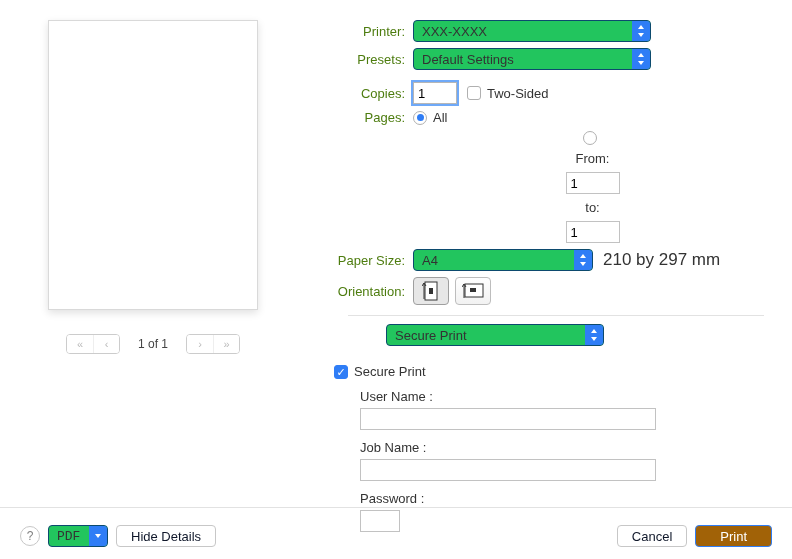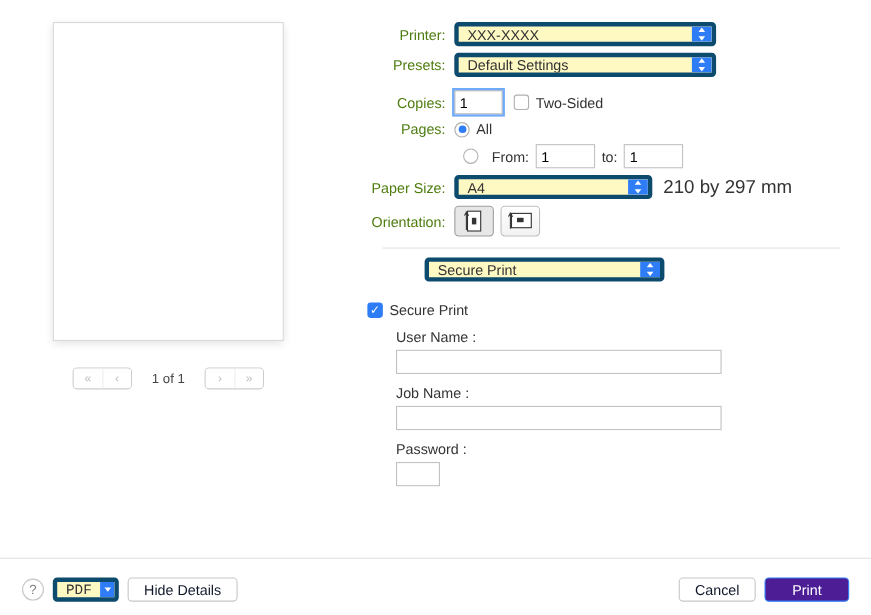--- a/index.html
+++ b/index.html
@@ -67,23 +67,23 @@
   .row .label {
     width: 95px;
     text-align: right;
     padding-right: 8px;
     color: #4d7c0f;
   }
   .sel {
     display: inline-flex;
     align-items: center;
     height: 22px;
-    border: 4px solid #0c4a6e;
+    border: 1px solid #0c4a6e;
     border-radius: 4px;
-    background: #fef9c3;
+    background: #22c55e;
     overflow: hidden;
     cursor: default;
   }
   .sel .seltext {
     padding: 0 8px;
     flex: 1;
     font-size: 13px;
   }
   .sel .selcap {
     width: 18px;
@@ -136,20 +136,21 @@
     color: #fff;
     font-size: 11px;
     line-height: 12px;
   }
   .subrow {
     margin-left: 103px;
     display: flex;
     align-items: center;
     gap: 6px;
     margin-bottom: 6px;
+    flex-direction: column;
   }
   .dim-text { font-size: 17px; color: #333; margin-left: 10px; }
   .orient-btn {
     width: 36px; height: 28px;
     border: 1px solid #bdbdbd;
     border-radius: 4px;
     background: linear-gradient(#fff,#f2f2f2);
     display: inline-flex;
     align-items: center;
     justify-content: center;
@@ -196,21 +197,21 @@
     padding: 0 14px;
     border: 1px solid #c7c7c7;
     border-radius: 4px;
     background: #fff;
     font-size: 13px;
     color: #0f172a;
     display: inline-flex;
     align-items: center;
   }
   .btn.primary {
-    background: #4c1d95;
+    background: #a16207;
     border-color: #2f7df6;
     color: #fff;
     padding: 0 24px;
   }
   .pdf-sel { width: 60px; font-family: Liberation Mono, monospace; }
   .spacer { flex: 1; }
 </style>
 </head>
 <body>
 

